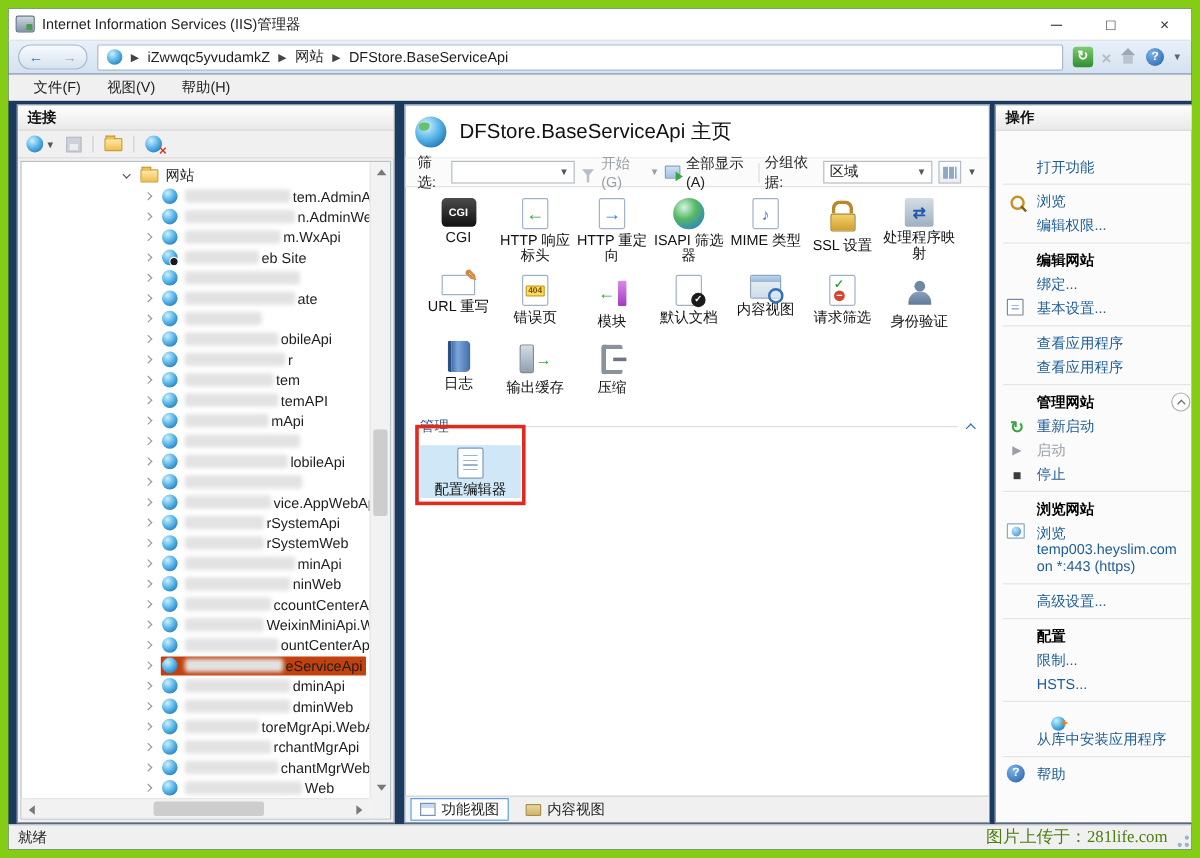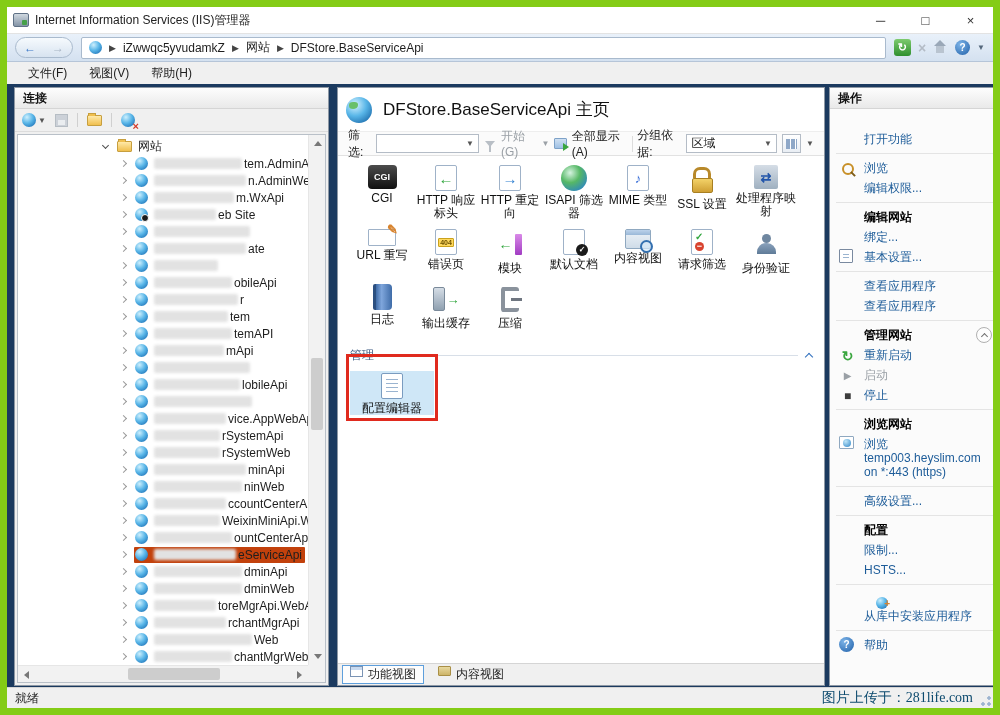--- a/index.html
+++ b/index.html
@@ -145,21 +145,21 @@
   .i-output-cache::after{content:"→";color:#2fa53c;font-size:13px}
   .i-compression::before{content:"";width:14px;height:17px;border:4px solid #8a929c;border-right:none;border-radius:3px}
   .i-compression::after{content:"";width:11px;height:3px;background:#6f7680;position:absolute;right:4px;top:14px}
   .i-webpi{width:26px;height:26px;border-radius:50%;background:radial-gradient(circle at 35% 30%,#c24a3a,#7a1408 72%)}
   .i-webpi::after{content:"↓";color:#fff;font-size:14px}
   .i-config-editor{background:#fff;border:1px solid #7a9cc0;width:22px;height:26px;border-radius:2px}
   .i-config-editor::after{content:"";position:absolute;left:4px;right:4px;top:5px;bottom:5px;background:repeating-linear-gradient(#9ab4d0 0 1px,transparent 1px 4px)}
 
   
   .view-tabs{height:22px;flex:none;background:#f0f0f0;border-top:1px solid #d5d5d5;display:flex;align-items:center;gap:6px;padding-left:4px}
-  .vtab{display:flex;align-items:flex-start;gap:5px;padding:0 7px;cursor:pointer;border:1px solid transparent}
+  .vtab{display:flex;align-items:center;gap:5px;padding:0 7px;cursor:pointer;border:1px solid transparent}
   .vtab.active{background:#fdfdfd;border-color:#5e9fdc}
   .vt-grid{width:13px;height:11px;border:1px solid #7a93b4;background:linear-gradient(#c8daf0 0 3px,#fff 3px)}
   .vt-folder{width:13px;height:10px;background:linear-gradient(#e8d9a0,#cdb468);border:1px solid #a98f46;border-radius:1px}
 
   
   .right{position:absolute;left:822px;top:80px;width:171px;bottom:22px;background:#fbfbfb;border:1px solid #8e98a4;display:flex;flex-direction:column}
   .actions{flex:1;overflow:hidden;padding-top:20px}
   .act{position:relative;padding:3px 6px 3px 34px;color:#1d5c99;cursor:pointer;line-height:14px}
   .act.t-header{font-weight:bold;color:#000;cursor:default}
   .act.t-sep{padding:0;height:1px;background:#e4e4e4;margin:4px 6px;cursor:default}
@@ -178,21 +178,21 @@
   .i-gallery::before{content:"";width:12px;height:12px;border-radius:50%;background:radial-gradient(circle at 35% 30%,#cdeffd,#59b6e8 45%,#2277bb 85%)}
   .i-gallery::after{content:"+";position:absolute;right:0;bottom:0;color:#d8842f;font-weight:bold;font-size:10px}
   .i-help{width:15px;height:15px;border-radius:50%;background:radial-gradient(circle at 35% 30%,#7db4e8,#1f5fa8)}
   .i-help::after{content:"?";color:#fff;font-size:10px;font-weight:bold}
   .collapse{display:none}
   .collapse.show{display:flex;position:absolute;right:7px;top:2px;width:16px;height:16px;border:1px solid #b0b0b0;border-radius:50%;background:#fdfdfd;align-items:center;justify-content:center;cursor:pointer}
   .collapse .cgl{width:5px;height:5px;border-left:1.4px solid #707070;border-top:1.4px solid #707070;transform:rotate(45deg);margin-top:2px}
 
   
   .statusbar{position:absolute;left:0;right:0;bottom:0;height:21px;background:#f0f0f0;border-top:1px solid #d5d5d5;display:flex;align-items:center;padding:0 8px;color:#222}
-  .watermark{margin-left:auto;font-size:14px;color:#0c4a6e;margin-right:12px;font-family:"Liberation Serif",serif}
+  .watermark{margin-left:auto;font-size:14px;color:#4d7c0f;margin-right:12px;font-family:"Liberation Serif",serif}
   .grip{position:absolute;right:2px;bottom:2px;width:10px;height:10px;background:
     radial-gradient(circle at 8px 2px,#9db4d0 1.5px,transparent 2px),
     radial-gradient(circle at 8px 8px,#9db4d0 1.5px,transparent 2px),
     radial-gradient(circle at 2px 8px,#9db4d0 1.5px,transparent 2px)}
 </style>
 </head>
 <body>
 
 <div id="frame">
 
@@ -519,31 +519,31 @@
               <span class="globe"></span>
               <span class="mask" style="width: 72px;"></span>
               <span class="sfx">rchantMgrApi</span>
             </span>
           </div>
 
           <div class="trow child">
             <span class="chev"></span>
             <span class="lab">
               <span class="globe"></span>
+              <span class="mask" style="width: 78px;"></span>
+              <span class="sfx">chantMgrWeb</span>
+            </span>
+          </div>
+
+          <div class="trow child">
+            <span class="chev"></span>
+            <span class="lab">
+              <span class="globe"></span>
               <span class="mask" style="width: 98px;"></span>
               <span class="sfx">Web</span>
-            </span>
-          </div>
-
-          <div class="trow child">
-            <span class="chev"></span>
-            <span class="lab">
-              <span class="globe"></span>
-              <span class="mask" style="width: 78px;"></span>
-              <span class="sfx">chantMgrWeb</span>
             </span>
           </div>
 
           <div class="trow child">
             <span class="chev"></span>
             <span class="lab">
               <span class="globe"></span>
               <span class="mask" style="width: 84px;"></span>
               <span class="sfx">MinApi</span>
             </span>

